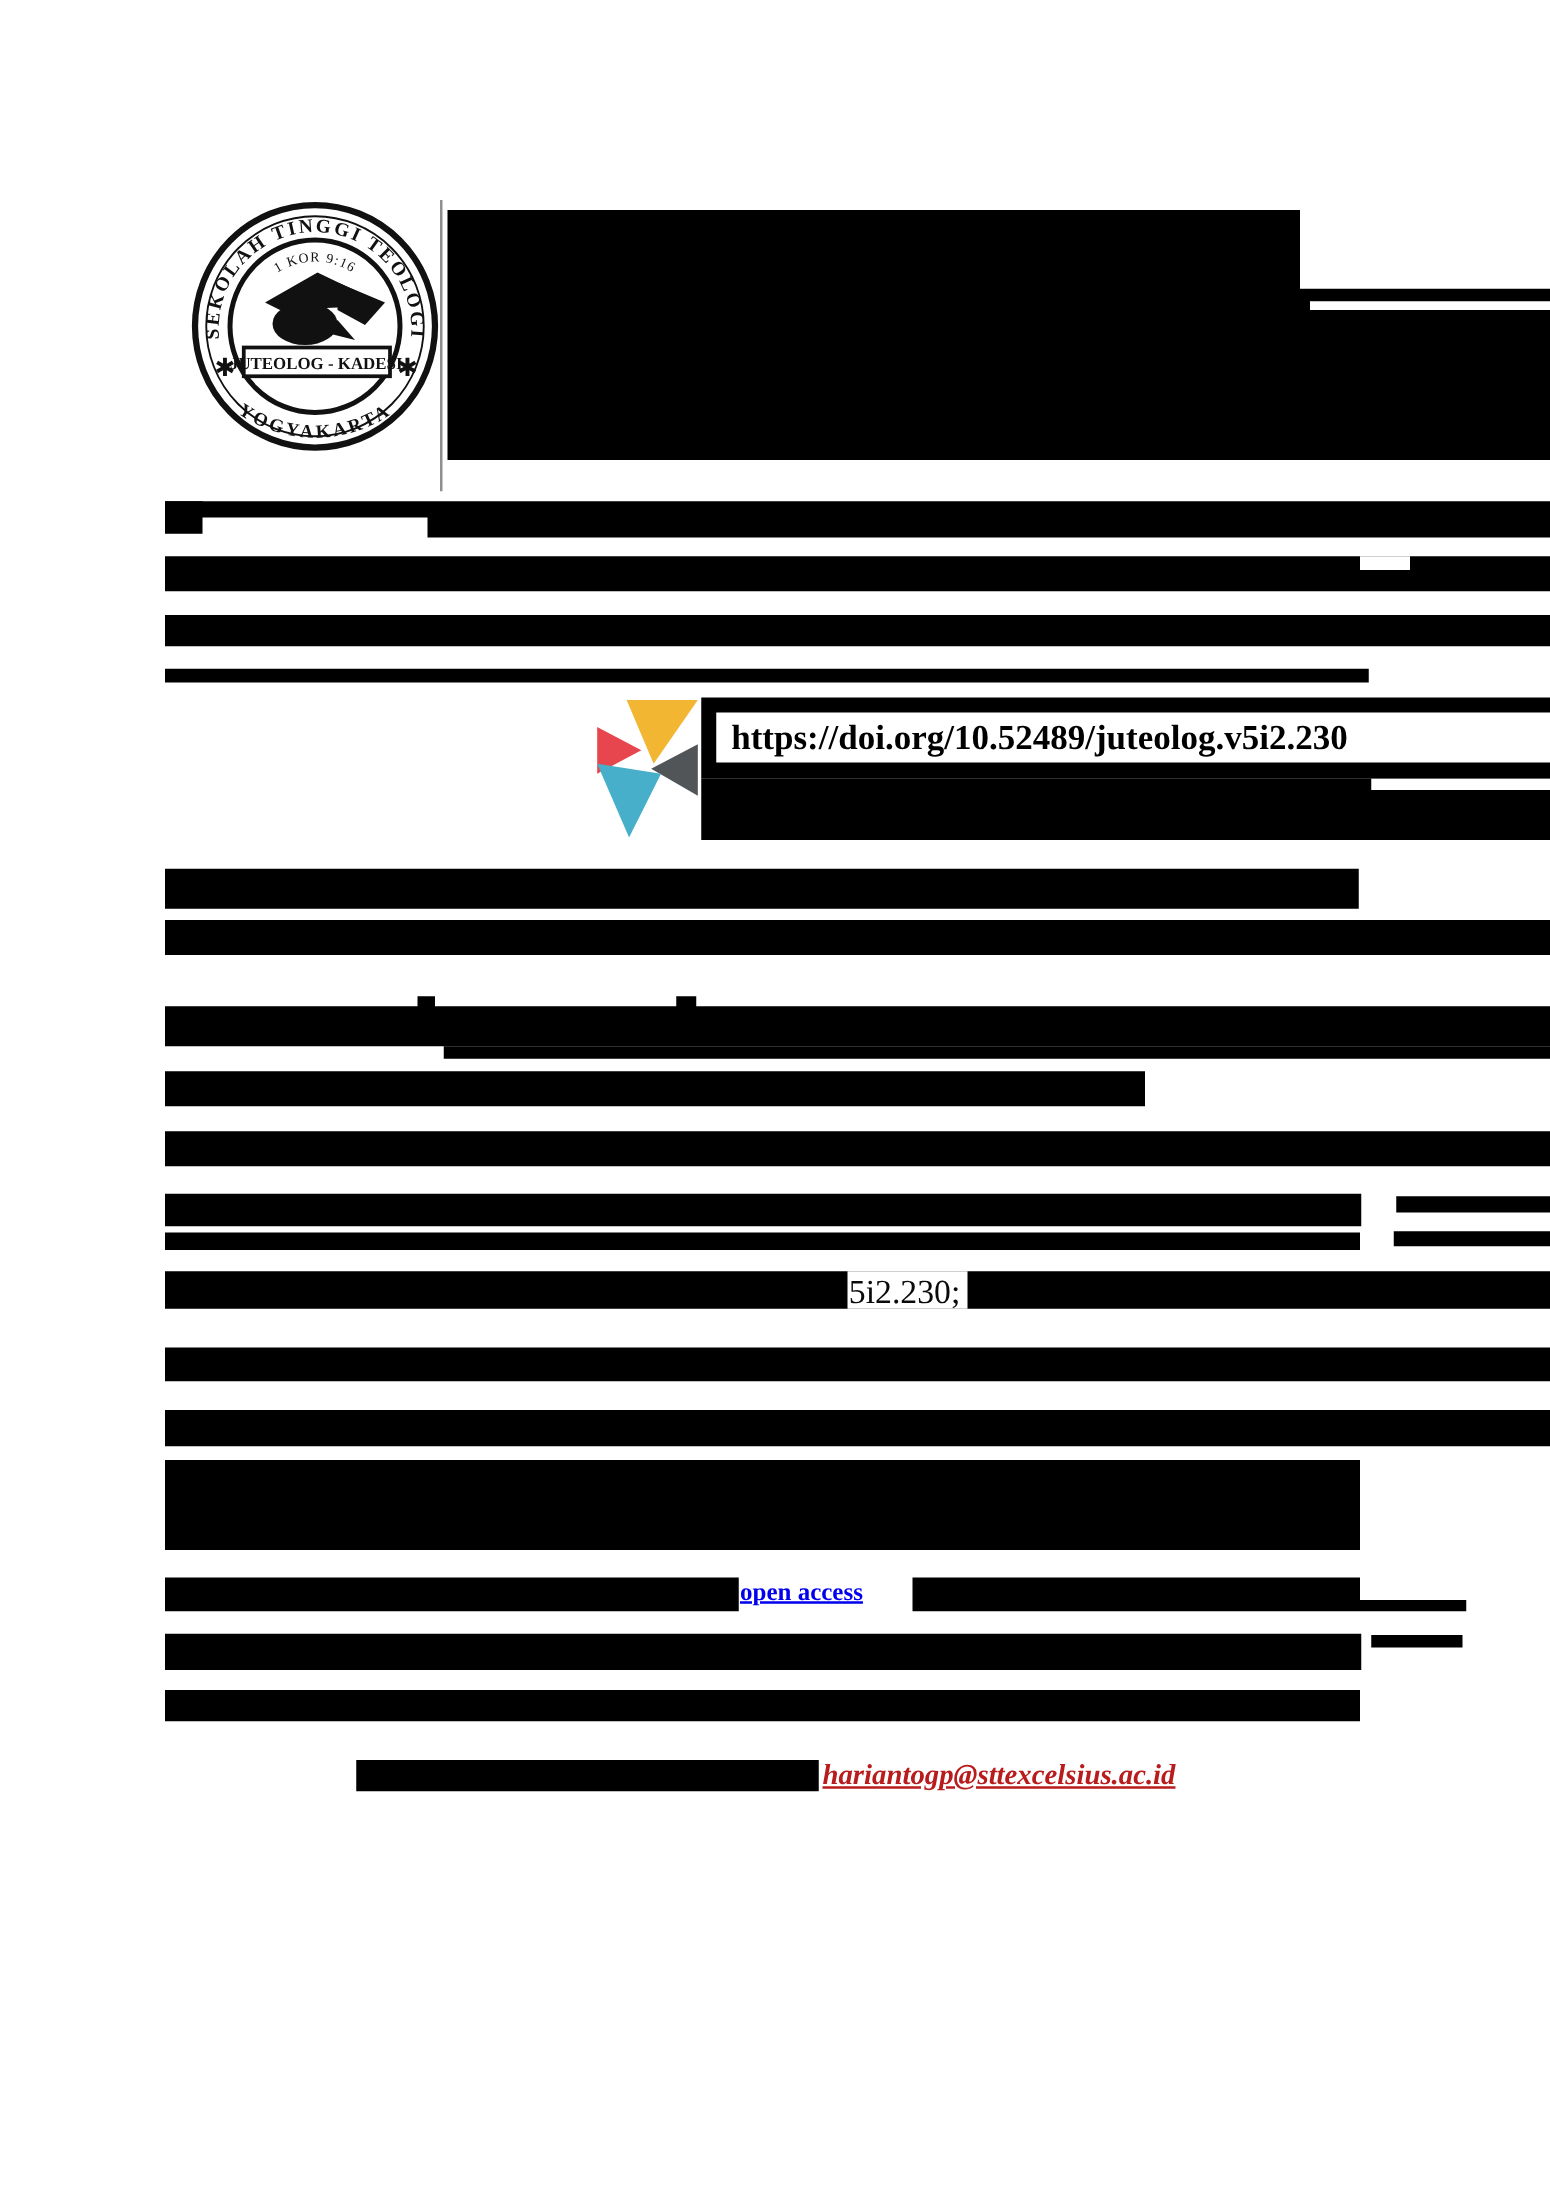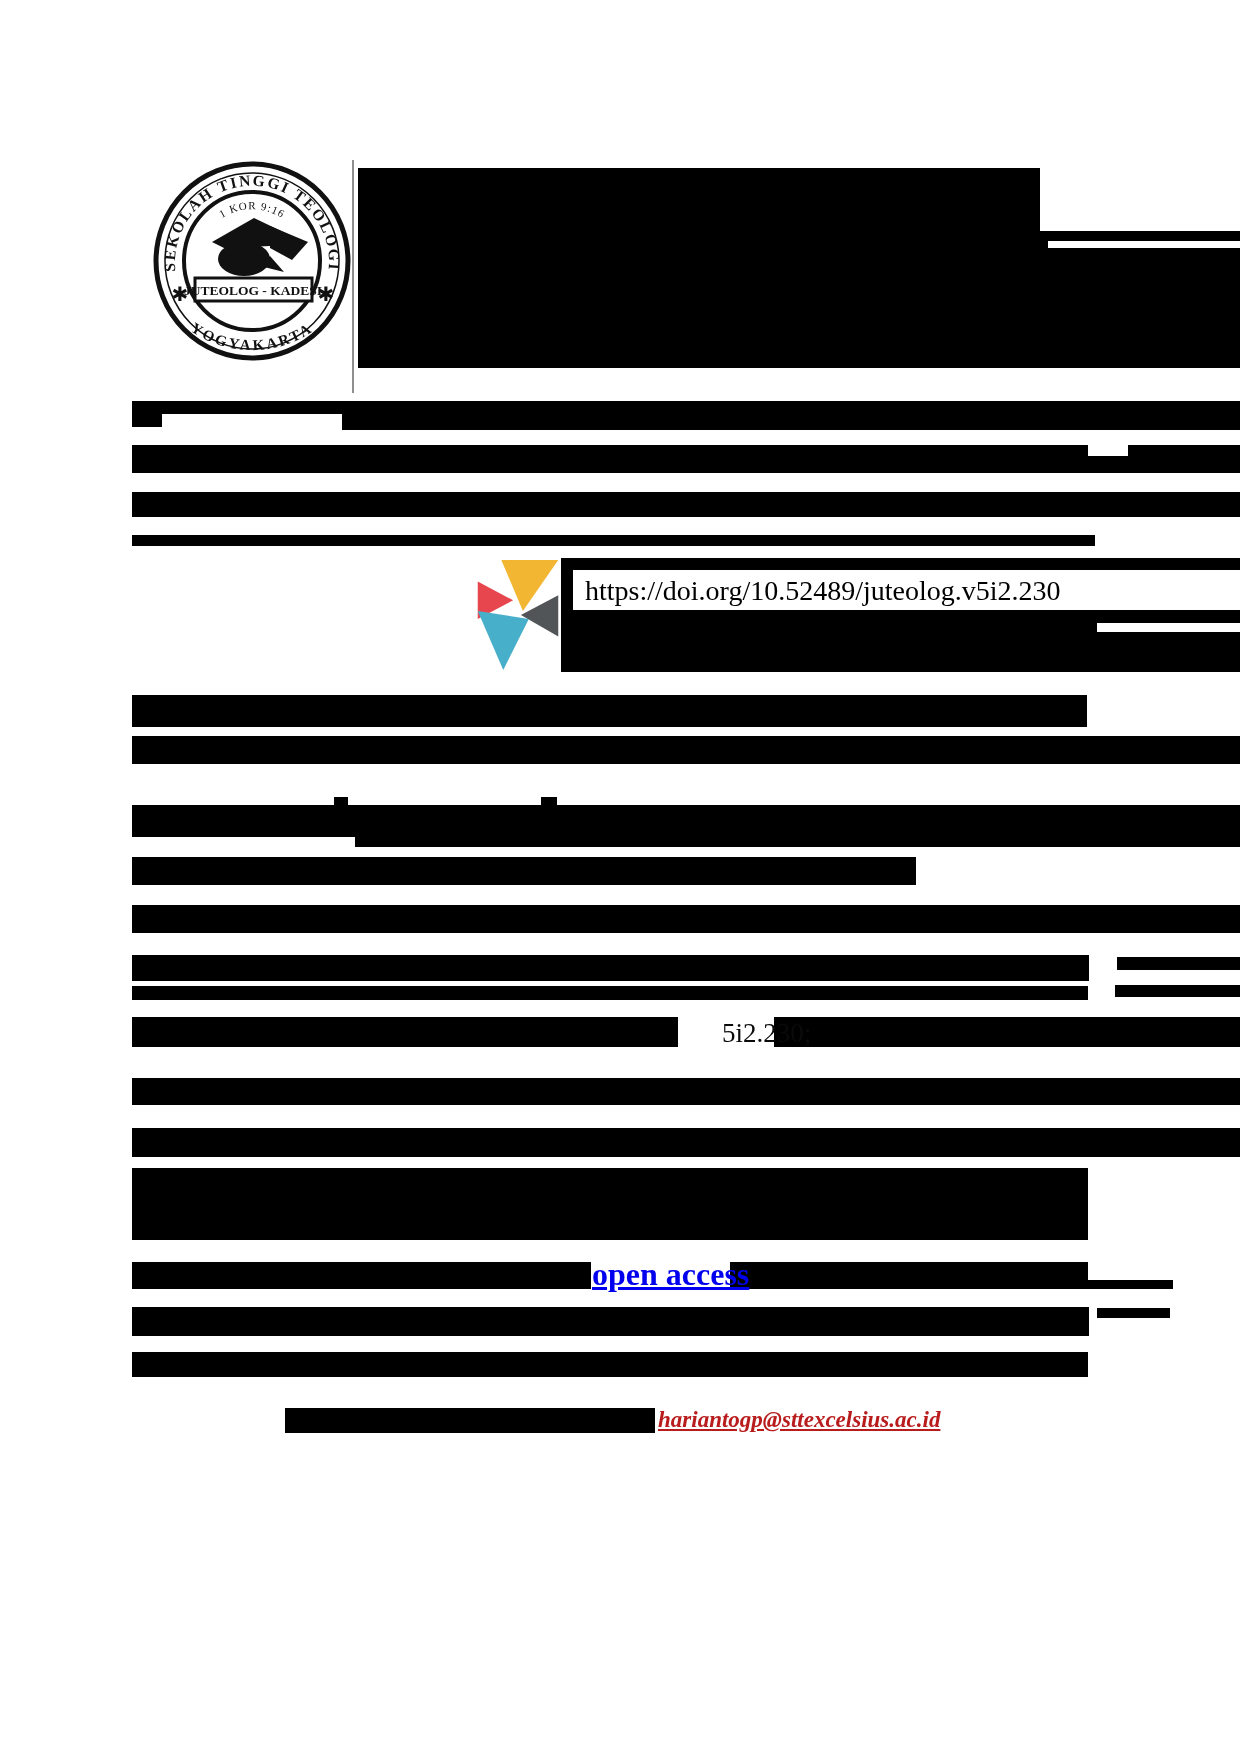--- a/index.html
+++ b/index.html
@@ -8,29 +8,29 @@
     margin:0 auto;overflow:hidden;
     font-family:"Liberation Serif","DejaVu Serif",serif;
   }
   .redact{position:absolute;background:#000;z-index:1;}
   .carve{position:absolute;background:#fff;z-index:2;}
   .seal-svg{position:absolute;left:152px;top:160px;width:200px;height:202px;z-index:1;}
   .header-divider{position:absolute;left:352px;top:160px;width:2px;height:233px;background:#8f8f8f;z-index:1;}
   .crossref-svg{position:absolute;left:477px;top:560px;width:82px;height:110px;z-index:3;}
   .doi-text{
     position:absolute;left:585px;top:572px;width:650px;height:38px;z-index:3;
-    font-size:28px;font-weight:normal;color:#000;white-space:nowrap;line-height:38px;
+    font-size:28px;font-weight:bold;color:#000;white-space:nowrap;line-height:38px;
   }
   .doi-fragment{
     position:absolute;left:679px;top:1018px;z-index:3;
-    font-size:27px;color:#0a0a0a;white-space:nowrap;line-height:30px;margin-left:43px;
+    font-size:27px;color:#0a0a0a;white-space:nowrap;line-height:30px;
   }
   .open-access-link{
     position:absolute;left:592px;top:1259px;z-index:3;
-    font-size:32px;font-weight:bold;color:#0000EE;text-decoration:underline;
+    font-size:20px;font-weight:bold;color:#0000EE;text-decoration:underline;
     white-space:nowrap;line-height:30px;
   }
   .email-link{
     position:absolute;left:658px;top:1406px;z-index:3;
     font-size:23px;font-weight:bold;font-style:italic;color:#b91c1c;
     text-decoration:underline;white-space:nowrap;line-height:28px;
   }
   .seal-text{fill:#111;font-family:"Liberation Serif","DejaVu Serif",serif;}
 </style>
 </head>

